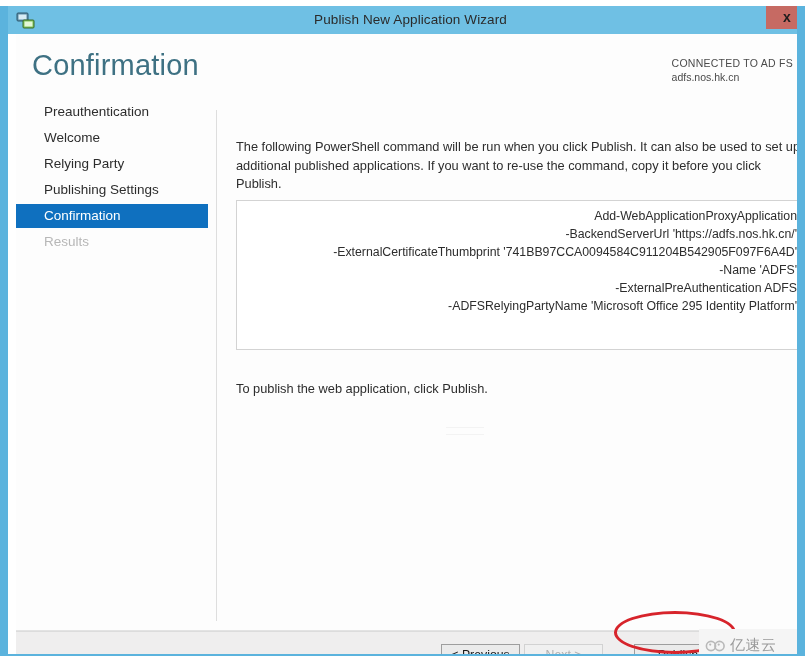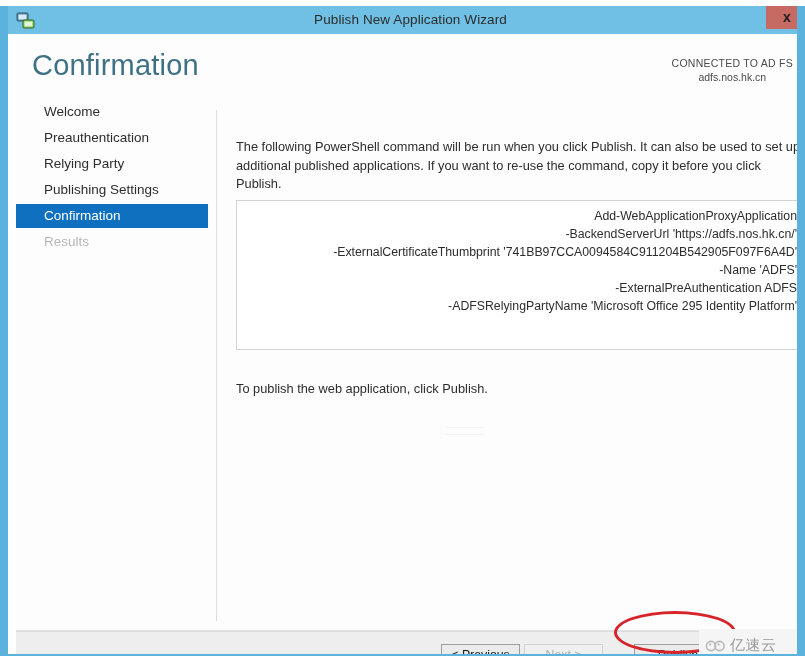--- a/index.html
+++ b/index.html
@@ -89,21 +89,21 @@
     position: absolute;
     left: 16px; top: 15px;
     font-size: 29px;
     font-weight: normal;
     color: #3e7183;
     letter-spacing: 0.2px;
   }
   .connected-block {
     position: absolute;
     right: 12px; top: 22px;
-    text-align: center;
+    text-align: left;
   }
   .connected-label {
     font-size: 10.5px;
     color: #4a4a4a;
     letter-spacing: 0.25px;
     display: block;
     line-height: 14px;
   }
   .connected-host {
     font-size: 10.5px;
@@ -302,24 +302,24 @@
     <div class="header">
       <div class="page-title">Confirmation</div>
       <div class="connected-block">
         <span class="connected-label">CONNECTED TO AD FS</span>
         <span class="connected-host">adfs.nos.hk.cn</span>
       </div>
     </div>
 
     <div class="sidebar">
       <div class="nav-item">
+        <span>Preauthentication</span>
+      </div>
+      <div class="nav-item">
         <span>Welcome</span>
-      </div>
-      <div class="nav-item">
-        <span>Preauthentication</span>
       </div>
       <div class="nav-item">
         <span>Relying Party</span>
       </div>
       <div class="nav-item">
         <span>Publishing Settings</span>
       </div>
       <div class="nav-item selected">
         <span>Confirmation</span>
       </div>

